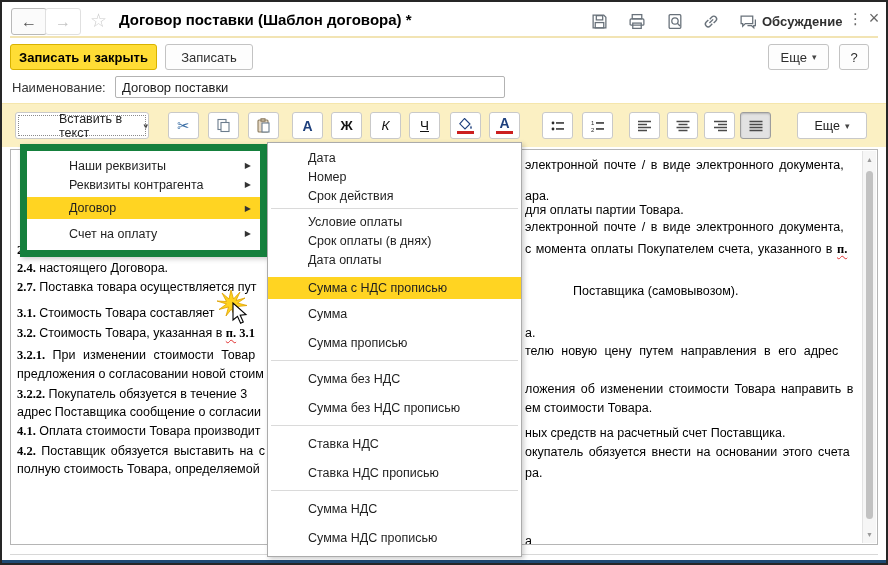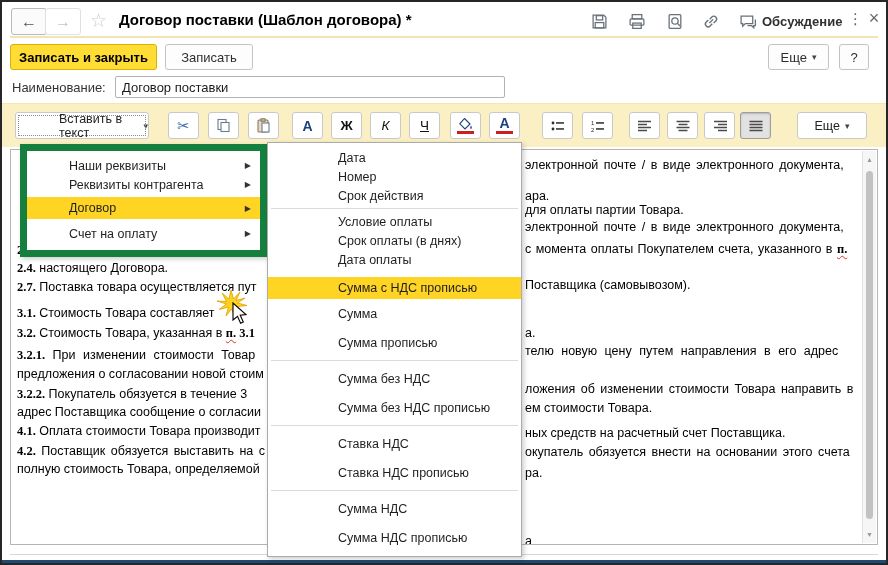--- a/index.html
+++ b/index.html
@@ -78,21 +78,21 @@
   
   .lmenu{position:absolute;left:18px;top:142px;width:247px;box-sizing:border-box;background:#fff;
     border:7px solid #15803d;box-shadow:2px 2px 5px rgba(0,0,0,.2);padding:5px 0 7px;z-index:5;}
   .lmi{height:19px;display:flex;align-items:center;padding:0 9px 0 42px;font-size:12.5px;color:#1f1f1f;}
   .lmi.hl{background:#ffd422;height:22px;margin:3px 0 2px;}
   .lmi.gap{margin-top:5px;}
   .marrow{margin-left:auto;font-size:8px;color:#333;}
 
   .smenu{position:absolute;left:265px;top:140px;width:255px;box-sizing:border-box;background:#fff;
     border:1px solid #ababab;box-shadow:2px 2px 5px rgba(0,0,0,.2);padding:5px 0 4px;z-index:5;}
-  .smi{height:19px;display:flex;align-items:center;padding:0 10px 0 70px;font-size:12.5px;color:#1f1f1f;}
+  .smi{height:19px;display:flex;align-items:center;padding:0 10px 0 40px;font-size:12.5px;color:#1f1f1f;}
   .smi.tall{height:29px;}
   .smi.hl{background:#ffd422;height:22px;margin-top:8px;}
   .msep{height:1px;background:#dadada;margin:3px 3px;}
 
   .cursor-fx{position:absolute;left:212px;top:286px;width:46px;height:46px;z-index:10;pointer-events:none;}
 </style>
 </head>
 <body>
 
 <div class="window">
@@ -262,21 +262,21 @@
         <div class="dline" style="top: 274px;"><span class="b">4.1.</span><span> Оплата стоимости Товара производит</span></div>
         <div class="dline" style="top: 294px; word-spacing: 2px;"><span class="b">4.2.</span><span> Поставщик обязуется выставить на с</span></div>
         <div class="dline" style="top: 312px;"><span>полную стоимость Товара, определяемой </span></div>
       </div>
     <div class="doc-right">
         <div class="dline" style="top: 8px; word-spacing: 2px;"><span>электронной почте / в виде электронного документа,</span></div>
         <div class="dline" style="top: 39px;"><span>ара.</span></div>
         <div class="dline" style="top: 53px;"><span>для оплаты партии Товара.</span></div>
         <div class="dline" style="top: 70px; word-spacing: 2px;"><span>электронной почте / в виде электронного документа,</span></div>
         <div class="dline" style="top: 92px; word-spacing: 1px;"><span>с момента оплаты Покупателем счета, указанного в </span><span class="b err">п.</span></div>
-        <div class="dline" style="top: 128px;"><span>Поставщика (самовывозом).</span></div>
+        <div class="dline" style="top: 134px; margin-left: 48px;"><span>Поставщика (самовывозом).</span></div>
         <div class="dline" style="top: 176px;"><span>а.</span></div>
         <div class="dline" style="top: 194px; word-spacing: 4px;"><span>телю новую цену путем направления в его адрес</span></div>
         <div class="dline" style="top: 232px; word-spacing: 2px;"><span>ложения об изменении стоимости Товара направить в</span></div>
         <div class="dline" style="top: 251px;"><span>ем стоимости Товара.</span></div>
         <div class="dline" style="top: 276px;"><span>ных средств на расчетный счет Поставщика.</span></div>
         <div class="dline" style="top: 295px; word-spacing: 2px;"><span>окупатель обязуется внести на основании этого счета</span></div>
         <div class="dline" style="top: 316px;"><span>ра.</span></div>
         <div class="dline" style="top: 384px;"><span>а</span></div>
       </div>
     <div class="vscroll">

